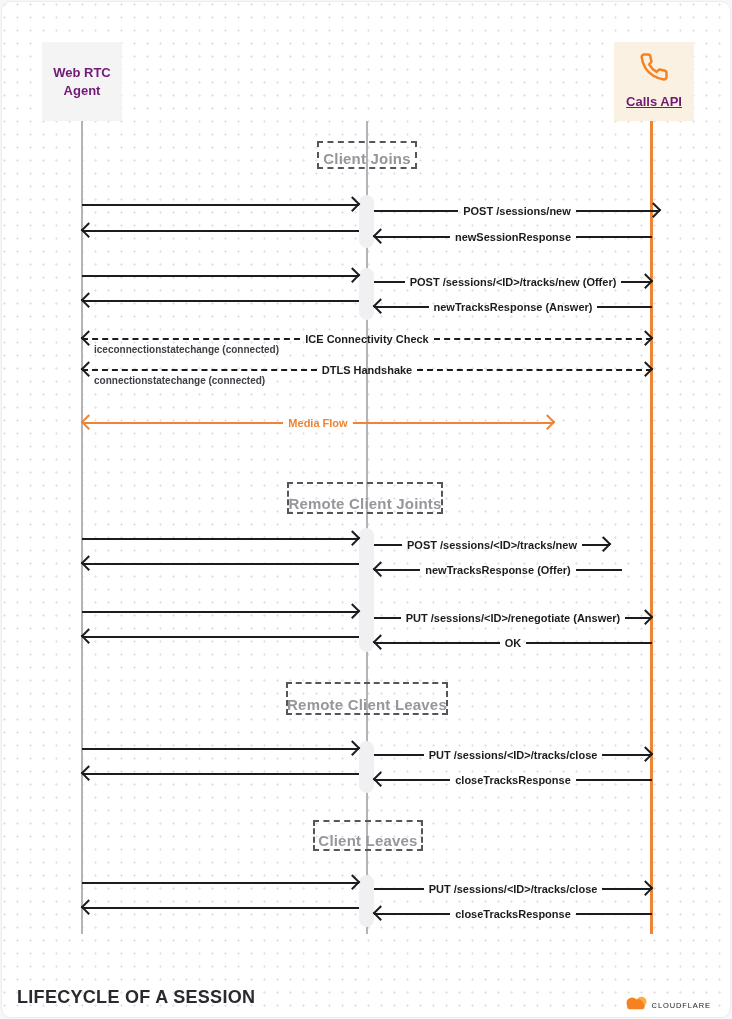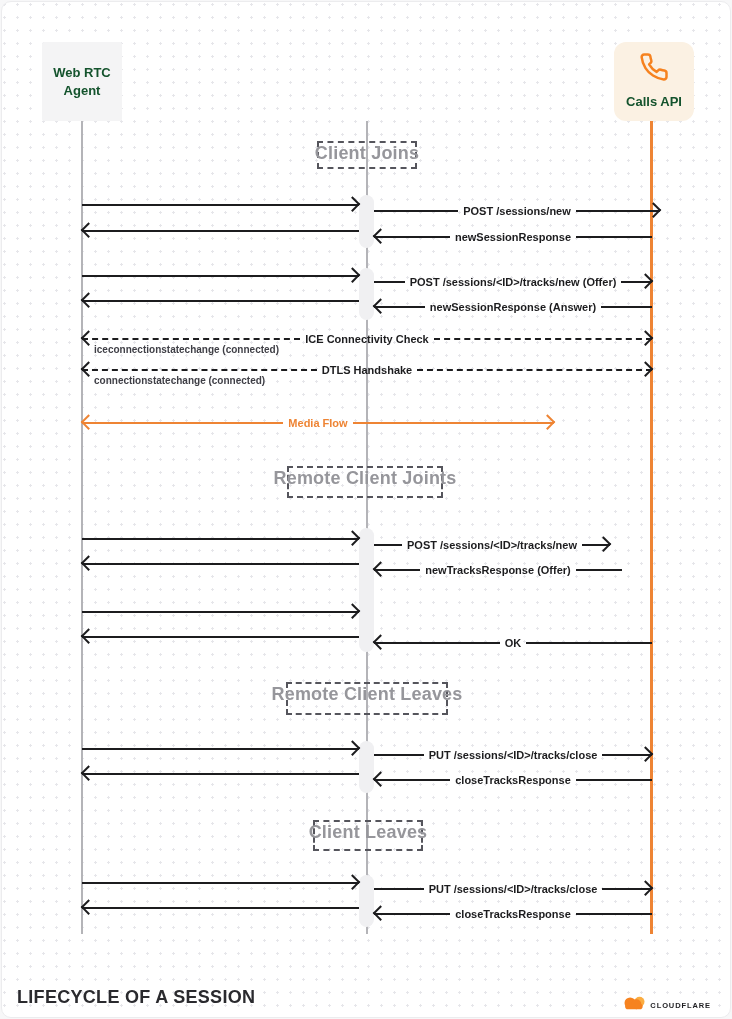--- a/index.html
+++ b/index.html
@@ -13,47 +13,47 @@
   }
   
   .life{position:absolute;top:119px;height:813px;width:2px;background:#b4b4b8;}
   .life.orange{width:3px;background:#EE8434;}
   
   .pill{position:absolute;left:357px;width:15px;background:#f0f0f2;border-radius:8px;}
   
   .actor{
     position:absolute;top:40px;width:80px;height:79px;background:#f4f4f5;border-radius:2px;
     display:flex;align-items:center;justify-content:center;text-align:center;
-    font-weight:700;font-size:13px;line-height:1.35;color:#14532d;
+    font-weight:700;font-size:13px;line-height:1.35;color:#701a75;
   }
-  .actor.calls{background:#FBF1E3;border-radius:12px;flex-direction:column;gap:4px;}
+  .actor.calls{background:#FBF1E3;border-radius:0;flex-direction:column;gap:4px;text-decoration:underline;}
   .actor.calls .actor-label{margin-top:2px;}
   
   .group{
     position:absolute;border:2px dashed #55555c;box-sizing:border-box;
-    display:flex;align-items:flex-start;justify-content:center;
-    font-size:18px;font-weight:600;color:#96969b;letter-spacing:.2px;white-space:nowrap;
+    display:flex;align-items:flex-end;justify-content:center;
+    font-size:15px;font-weight:600;color:#96969b;letter-spacing:.2px;white-space:nowrap;
   }
   
   .msg{position:absolute;height:18px;display:flex;align-items:center;}
   .seg{flex:1;height:0;border-top:2.2px solid #1c1c1e;}
   .msg.dashed .seg{border-top-style:dashed;}
   .lbl{font-size:11px;font-weight:700;color:#1c1c1e;padding:0 5px;white-space:nowrap;flex:none;}
   .chev{position:absolute;top:50%;width:9px;height:9px;border-top:2.4px solid #1c1c1e;border-right:2.4px solid #1c1c1e;}
   .chev.r{right:1px;transform:translateY(-58%) rotate(45deg);}
   .chev.l{left:1px;transform:translateY(-58%) rotate(-135deg);}
   .msg.orange .seg{border-color:#EE8434;}
   .msg.orange .chev{border-color:#EE8434;}
   .msg.orange .lbl{color:#EE8434;}
   
   .anno{position:absolute;font-size:10px;color:#3f3f46;white-space:nowrap;font-weight:bold;}
   
   .title{position:absolute;left:15px;top:985px;font-size:18px;font-weight:700;color:#2a2a2e;letter-spacing:.3px;}
   .brand{position:absolute;right:19px;top:994px;display:flex;align-items:center;gap:3px;}
-  .brand-text{font-size:7.5px;font-weight:700;letter-spacing:.9px;color:#1f1f22;}
+  .brand-text{font-size:7.5px;font-weight:400;letter-spacing:.9px;color:#1f1f22;}
 </style>
 </head>
 <body>
 
 <div class="page">
 
   <div class="life" style="left:79px"></div>
   <div class="life" style="left:364px"></div>
   <div class="life orange" style="left:648px"></div>
 
@@ -71,21 +71,21 @@
       <svg width="30" height="30" viewBox="0 0 24 24" fill="none" stroke="#F6821F" stroke-width="2" stroke-linecap="round" stroke-linejoin="round">
         <path d="M22 16.92v3a2 2 0 0 1-2.18 2 19.79 19.79 0 0 1-8.63-3.07 19.5 19.5 0 0 1-6-6 19.79 19.79 0 0 1-3.07-8.67A2 2 0 0 1 4.11 2h3a2 2 0 0 1 2 1.72 12.84 12.84 0 0 0 .7 2.81 2 2 0 0 1-.45 2.11L8.09 9.91a16 16 0 0 0 6 6l1.27-1.27a2 2 0 0 1 2.11-.45 12.84 12.84 0 0 0 2.81.7A2 2 0 0 1 22 16.92z"></path>
       </svg>
     </span>
     <span class="actor-label">Calls API</span>
   </div>
 
   <div class="group" style="left:315px;top:139px;width:100px;height:28px">
     <span>Client Joins</span>
   </div>
-  <div class="group" style="left:285px;top:464px;width:156px;height:32px">
+  <div class="group" style="left:285px;top:480px;width:156px;height:32px">
     <span>Remote Client Joints</span>
   </div>
   <div class="group" style="left:284px;top:680px;width:162px;height:33px">
     <span>Remote Client Leaves</span>
   </div>
   <div class="group" style="left:311px;top:818px;width:110px;height:31px">
     <span>Client Leaves</span>
   </div>
 
   <div class="msg" style="left:80px;top:194px;width:277px">
@@ -115,21 +115,21 @@
   </div>
   <div class="msg" style="left:372px;top:271px;width:278px">
     <span class="seg"></span>
       <span class="lbl">POST /sessions/&lt;ID&gt;/tracks/new (Offer)</span>
       <span class="seg"></span>
     <span class="chev r"></span>
   </div>
   <div class="msg" style="left:372px;top:296px;width:278px">
     <span class="chev l"></span>
     <span class="seg"></span>
-      <span class="lbl">newSessionResponse (Answer)</span>
+      <span class="lbl">newTracksResponse (Answer)</span>
       <span class="seg"></span>
   </div>
   <div class="msg" style="left:80px;top:290px;width:277px">
     <span class="chev l"></span>
       <span class="seg"></span>
   </div>
 
   <div class="msg dashed" style="left:80px;top:328px;width:570px">
     <span class="chev l"></span>
     <span class="seg"></span>
@@ -173,20 +173,26 @@
       <span class="seg"></span>
   </div>
   <div class="msg" style="left:80px;top:553px;width:277px">
     <span class="chev l"></span>
       <span class="seg"></span>
   </div>
 
   <div class="msg" style="left:80px;top:601px;width:277px">
     <span class="seg"></span>
       <span class="chev r"></span>
+  </div>
+  <div class="msg" style="left:372px;top:607px;width:278px">
+    <span class="seg"></span>
+      <span class="lbl">PUT /sessions/&lt;ID&gt;/renegotiate (Answer)</span>
+      <span class="seg"></span>
+    <span class="chev r"></span>
   </div>
   <div class="msg" style="left:372px;top:632px;width:278px">
     <span class="chev l"></span>
     <span class="seg"></span>
       <span class="lbl">OK</span>
       <span class="seg"></span>
   </div>
   <div class="msg" style="left:80px;top:626px;width:277px">
     <span class="chev l"></span>
       <span class="seg"></span>

